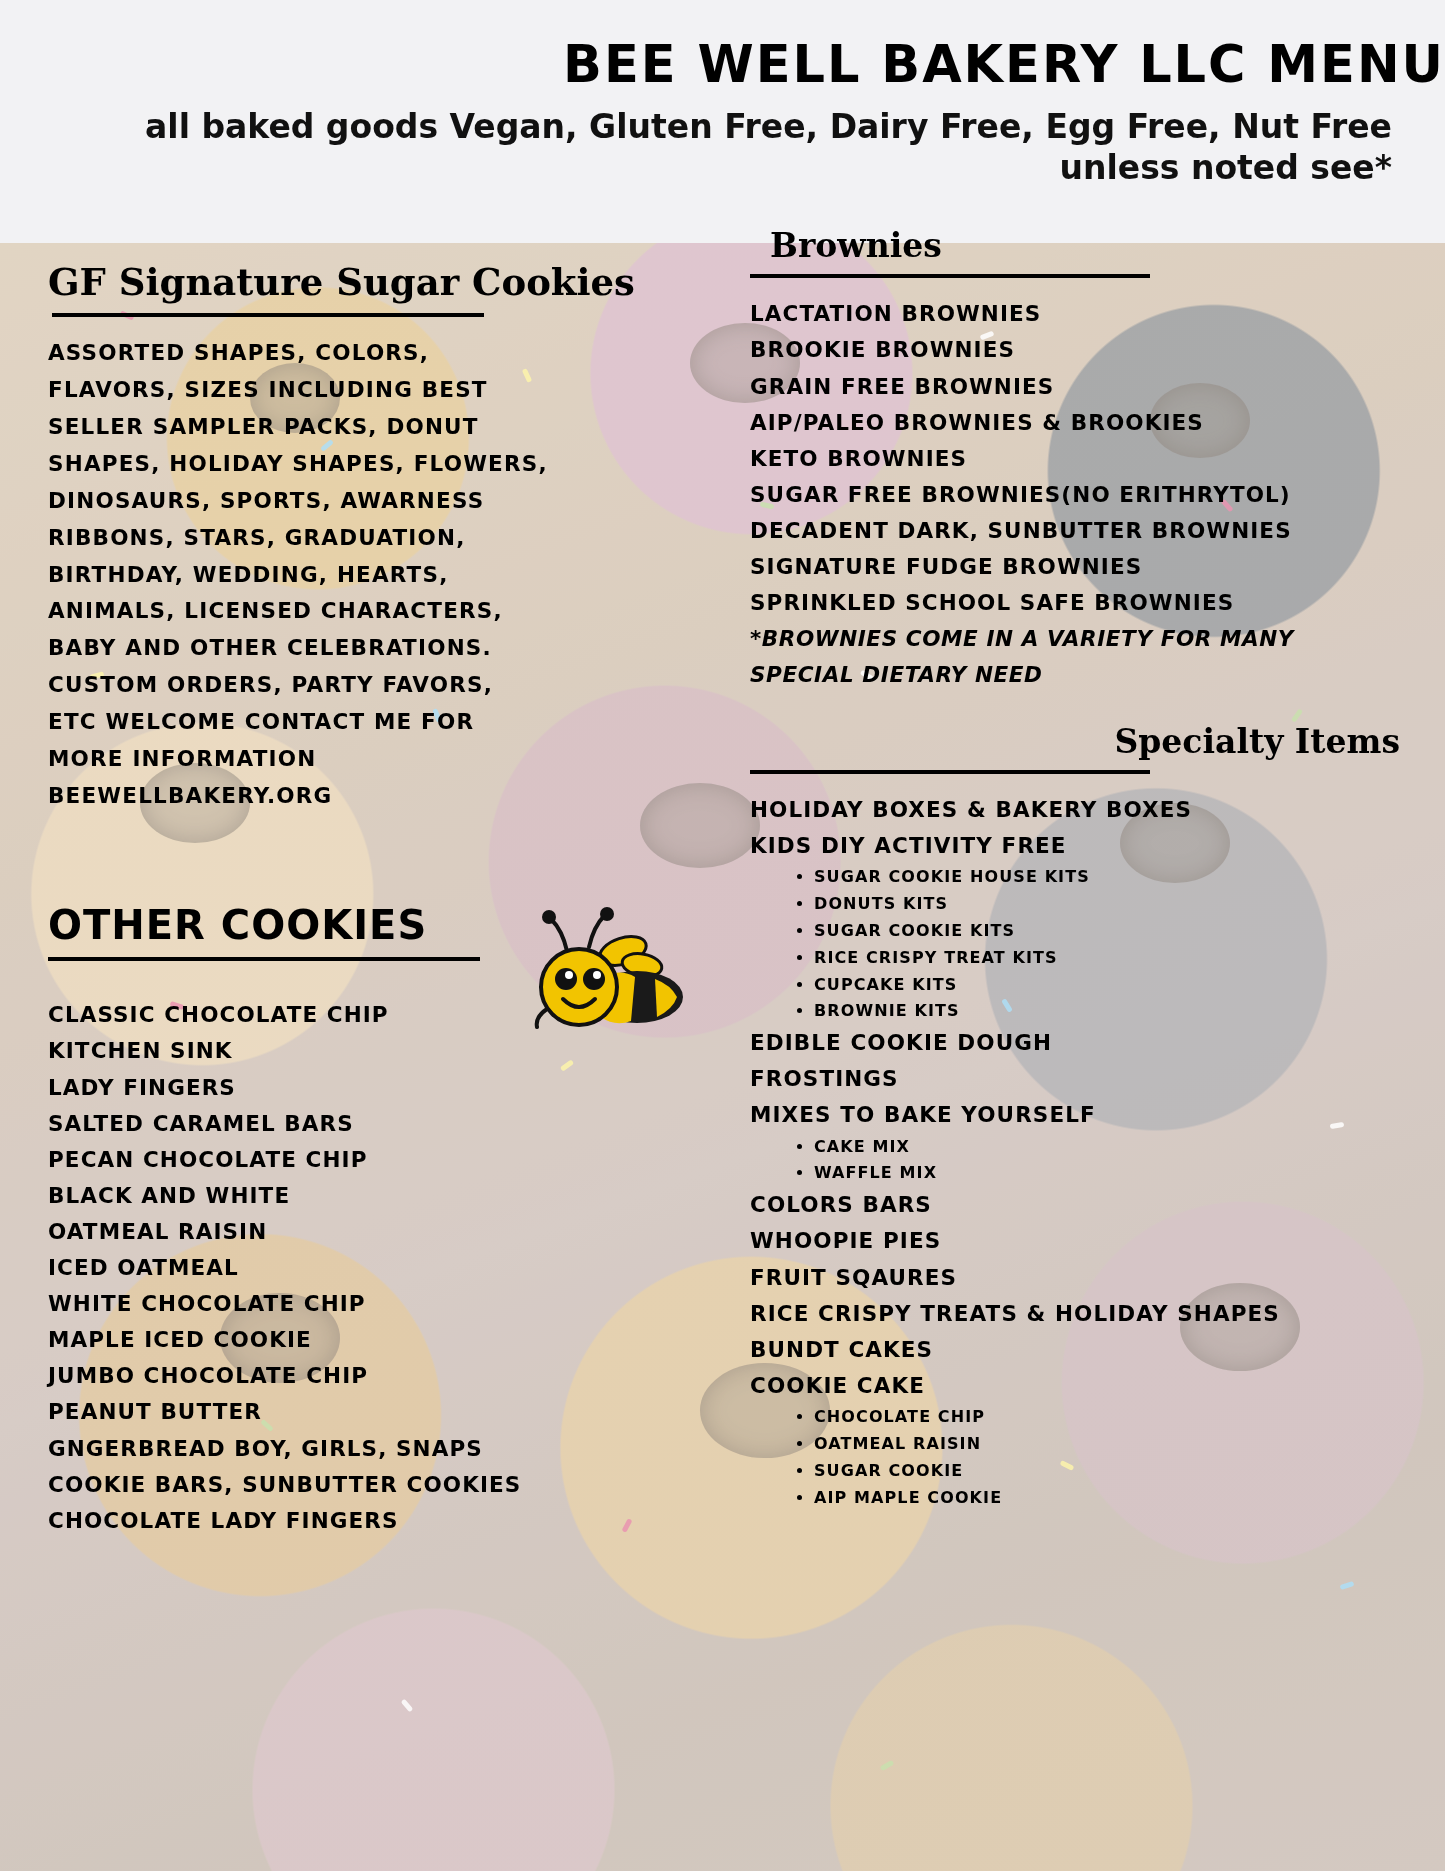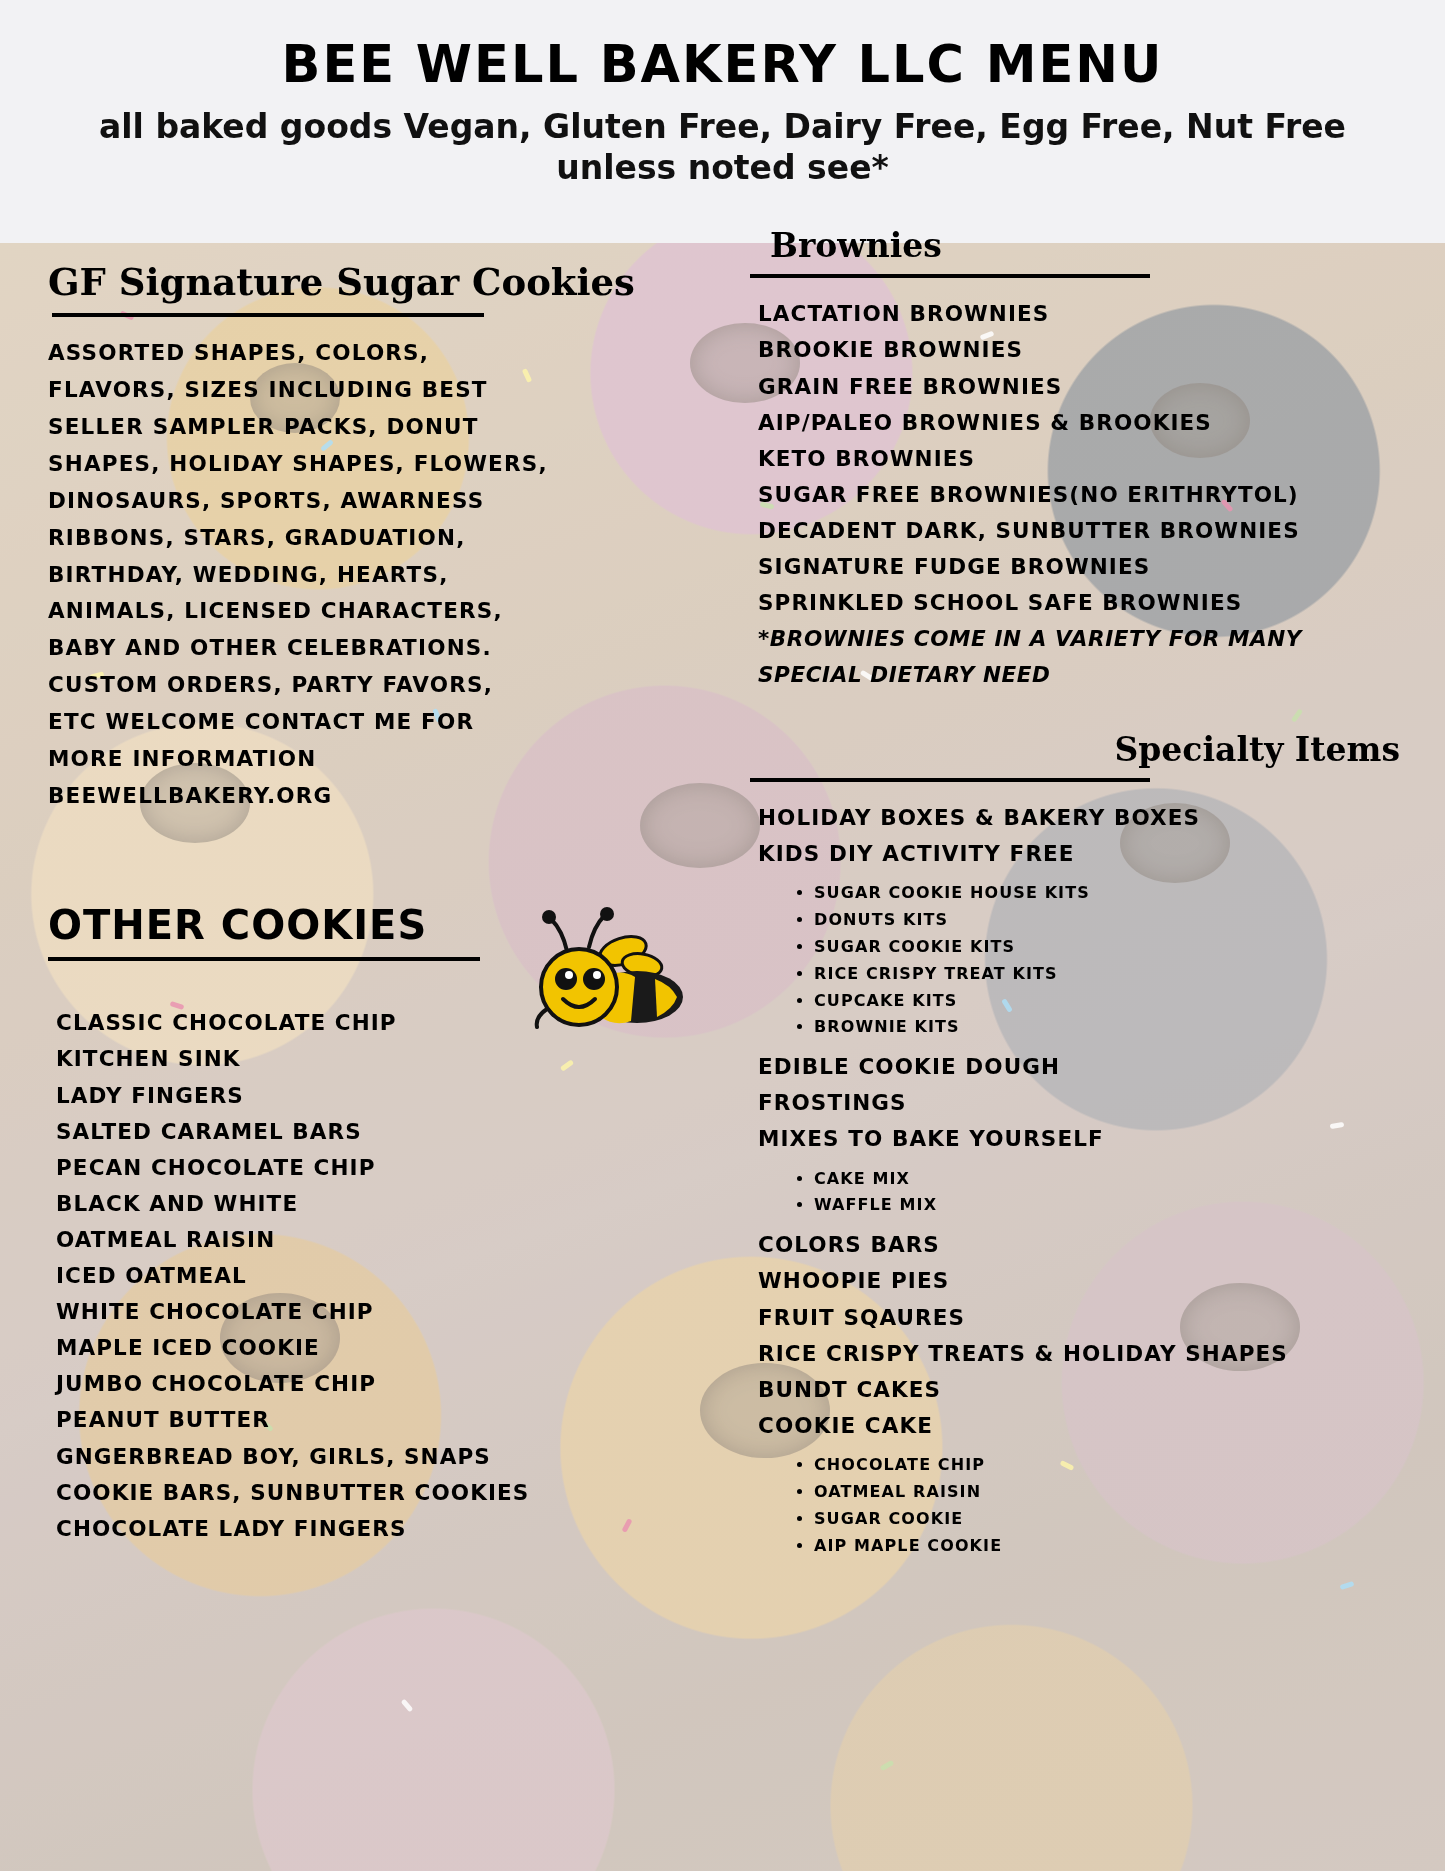--- a/index.html
+++ b/index.html
@@ -62,40 +62,40 @@
   }
 
   
   #header {
     position: absolute;
     left: 0;
     top: 0;
     width: 1445px;
     height: 243px;
     background: #f2f2f4;
-    text-align: center;
+    text-align: right;
     box-sizing: border-box;
     padding-top: 38px;
   }
   #header .title {
     font-family: "DejaVu Sans", sans-serif;
     font-weight: 700;
     font-size: 51px;
     letter-spacing: 2px;
     color: #000;
     line-height: 1.05;
   }
   #header .subtitle {
     margin-top: 14px;
     font-family: "DejaVu Sans", sans-serif;
     font-weight: 700;
     font-size: 33px;
     color: #111;
     line-height: 1.25;
-    padding: 0 71px;
+    padding: 0 53px;
   }
 
   
   .col {
     position: absolute;
     z-index: 5;
   }
   #col-left  { left: 48px; top: 262px; width: 620px; }
   #col-right { left: 750px; top: 228px; width: 650px; }
 
@@ -118,21 +118,21 @@
     background: #000;
     margin: 10px 0 18px 0;
   }
   .rule.w-left-sugar { width: 432px; margin-left: 4px; }
   .rule.w-other      { width: 432px; margin-left: 0; }
   .rule.w-brownies   { width: 400px; margin-left: 0; }
   .rule.w-specialty  { width: 400px; margin-left: 0; }
 
   ul.items {
     list-style: none;
-    margin: 8px;
+    margin: 0;
     padding: 0;
   }
   ul.items li {
     font-family: "DejaVu Sans", sans-serif;
     font-weight: 700;
     font-size: 21.5px;
     letter-spacing: 1.1px;
     color: #000;
     line-height: 1.68;
     white-space: nowrap;

